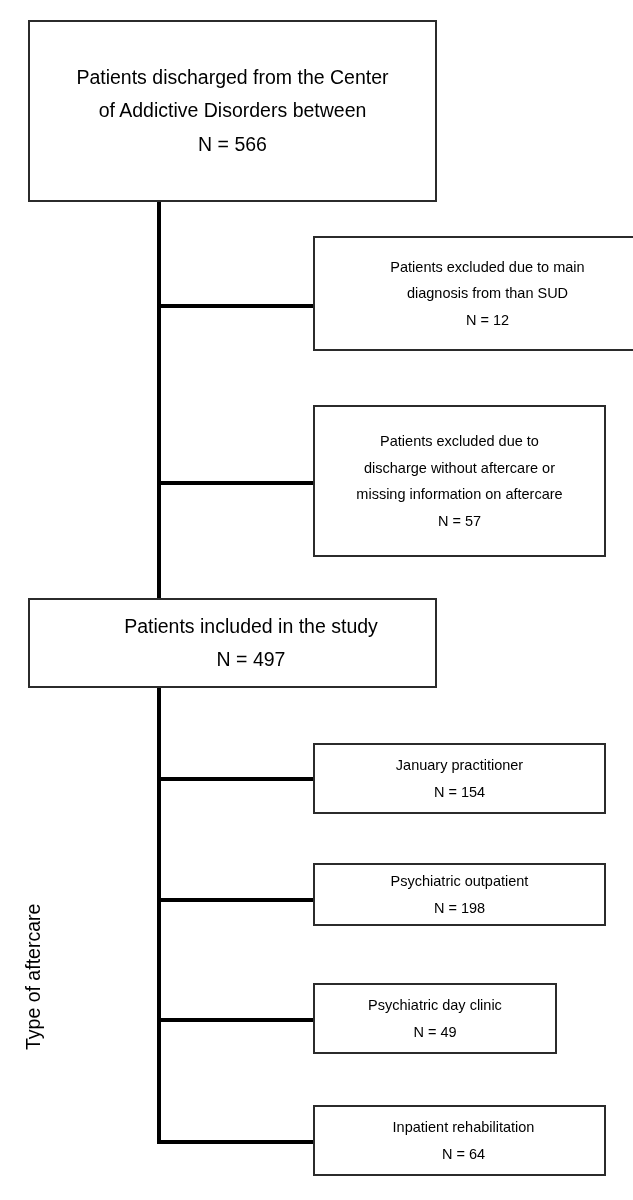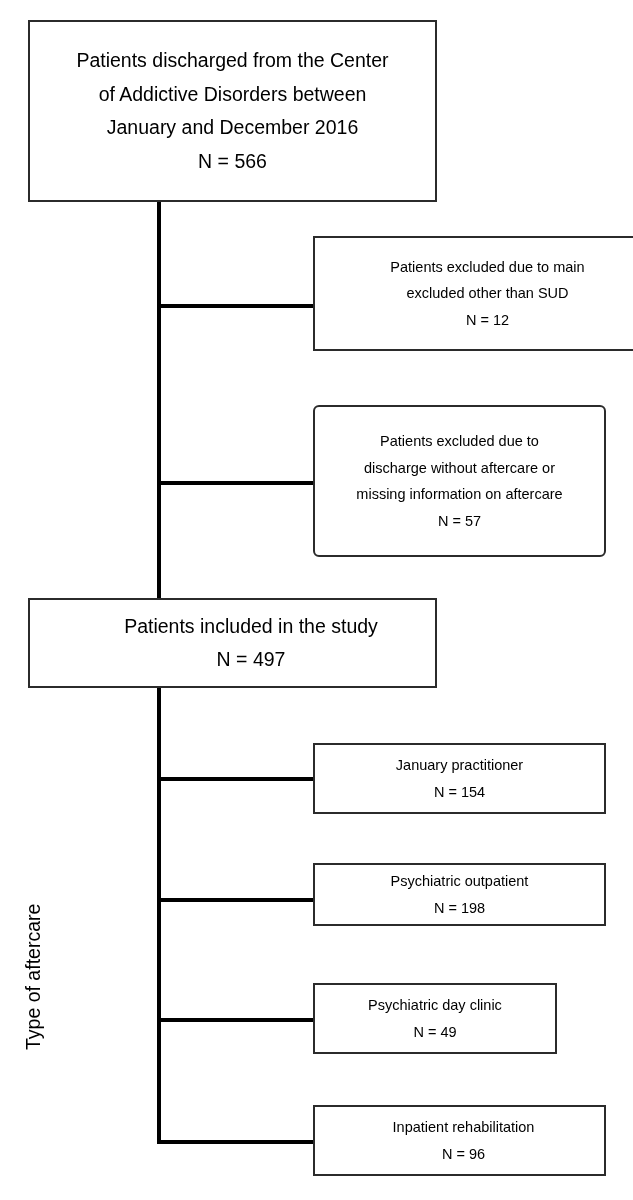--- a/index.html
+++ b/index.html
@@ -76,31 +76,30 @@
   <div class="connector h-line" style="left:157px; top:777px; width:158px;"></div>
   <div class="connector h-line" style="left:157px; top:898px; width:158px;"></div>
   <div class="connector h-line" style="left:157px; top:1018px; width:158px;"></div>
   <div class="connector h-line" style="left:157px; top:1140px; width:158px;"></div>
 
   <div class="axis-label" style="left:22px; top:1050px;">Type of aftercare</div>
 
   <div class="node node-primary" style="left:28px; top:20px; width:409px; height:182px;">
     <span class="line">Patients discharged from the Center</span>
     <span class="line">of Addictive Disorders between</span>
-    <span class="line">January and December 2016</span>
     <span class="line">N = 566</span>
   </div>
 
   <div class="node node-secondary" style="left:313px; top:236px; width:349px; height:115px;">
     <span class="line">Patients excluded due to main</span>
-    <span class="line">excluded other than  SUD</span>
+    <span class="line">diagnosis from than  SUD</span>
     <span class="line">N = 12</span>
   </div>
 
-  <div class="node node-secondary" style="left:313px; top:405px; width:293px; height:152px;border-radius:6px;">
+  <div class="node node-secondary" style="left:313px; top:405px; width:293px; height:152px;">
     <span class="line">Patients excluded due to</span>
     <span class="line">discharge without aftercare or</span>
     <span class="line">missing information on aftercare</span>
     <span class="line">N = 57</span>
   </div>
 
   <div class="node node-primary" style="left:28px; top:598px; width:409px; height:90px;padding-left:37px;">
     <span class="line">Patients included in the study</span>
     <span class="line">N = 497</span>
   </div>
@@ -115,16 +114,16 @@
     <span class="line">N = 198</span>
   </div>
 
   <div class="node node-secondary" style="left:313px; top:983px; width:244px; height:71px;">
     <span class="line">Psychiatric day clinic</span>
     <span class="line">N = 49</span>
   </div>
 
   <div class="node node-secondary" style="left:313px; top:1105px; width:293px; height:71px;padding-left:8px;">
     <span class="line">Inpatient rehabilitation</span>
-    <span class="line">N = 96</span>
+    <span class="line">N = 64</span>
   </div>
 
 </div>
 
 </body></html>

